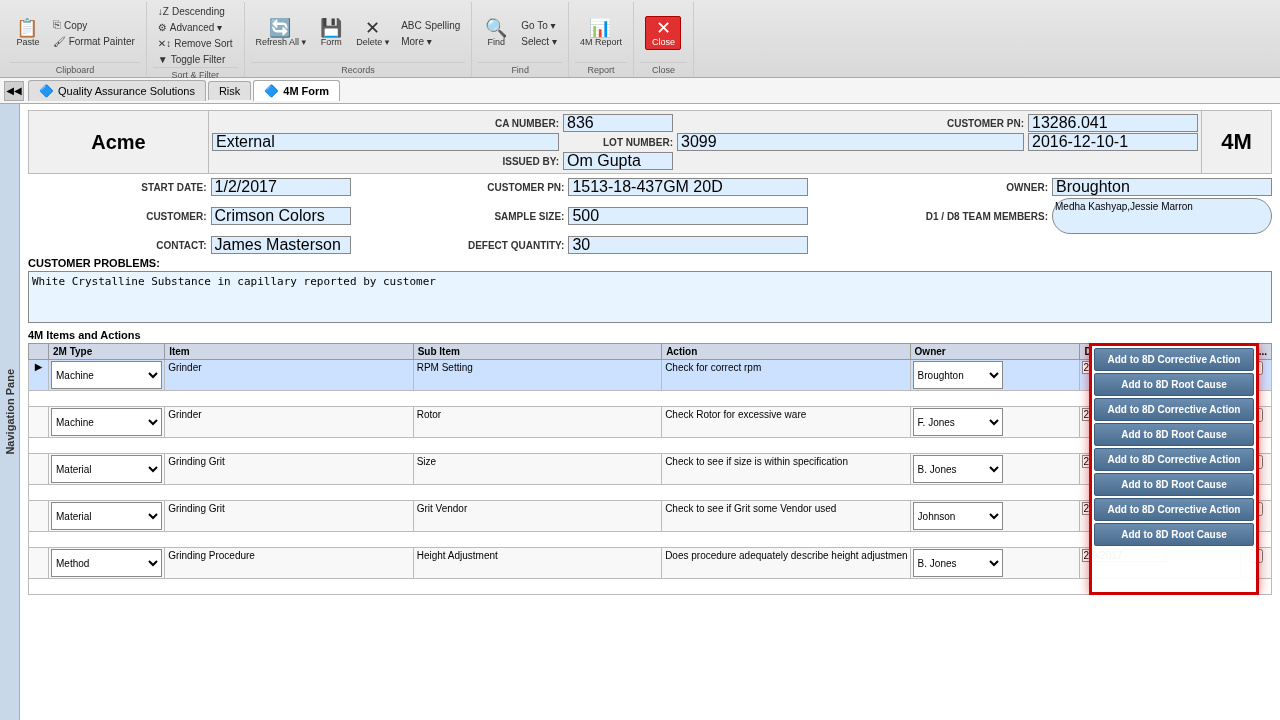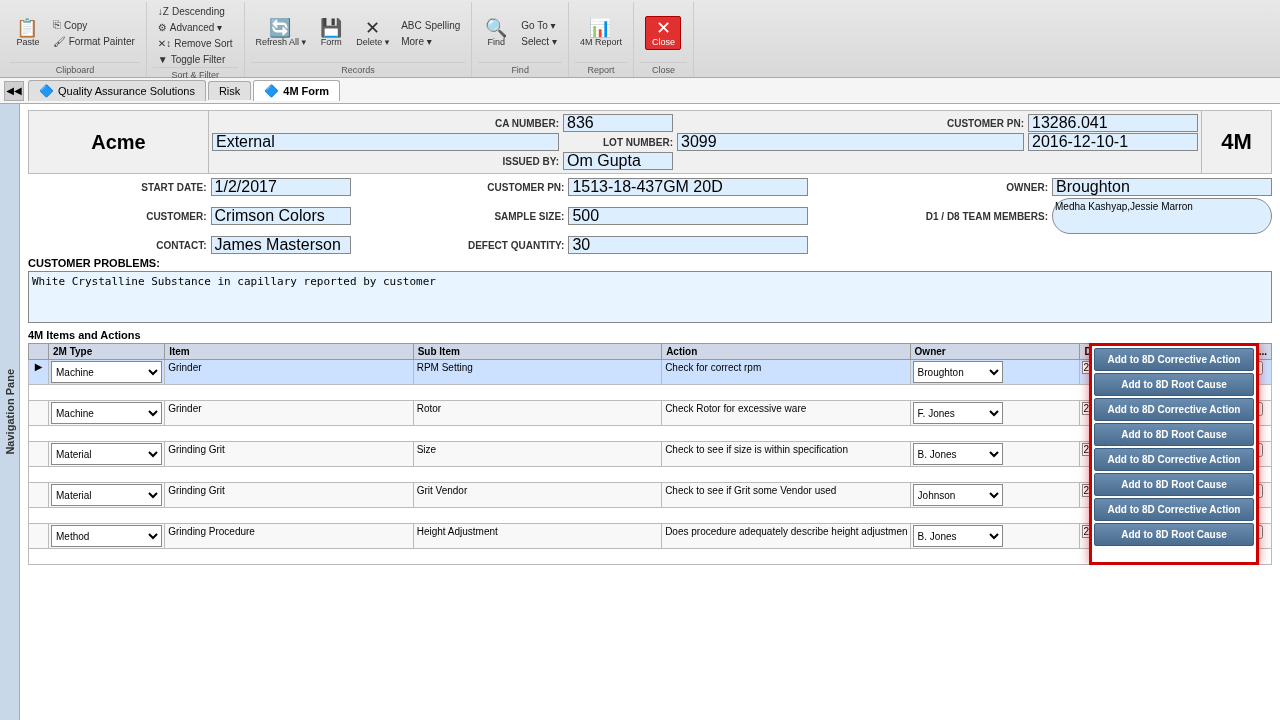--- a/index.html
+++ b/index.html
@@ -30,21 +30,21 @@
     .section-label { font-size: 11px; font-weight: bold; margin-bottom: 2px; }
     .problems-textarea { width: 100%; border: 1px solid #888; background: #e8f4ff; padding: 3px; font-size: 11px; height: 52px; resize: none; }
 
     
     .table-section { margin-top: 4px; }
     .table-title { font-size: 11px; font-weight: bold; margin-bottom: 2px; }
     .items-table { width: 100%; border-collapse: collapse; font-size: 10px; }
     .items-table th { background: #d0d8e8; border: 1px solid #999; padding: 2px 4px; text-align: left; font-size: 10px; }
     .items-table td { border: 1px solid #bbb; padding: 1px 2px; vertical-align: top; }
     .items-table tr:nth-child(odd) { background: #f8f8f8; }
-    .cell-select { border: 1px solid #888; font-size: 10px; width: 100%; height: 22px; background: #fff; }
+    .cell-select { border: 1px solid #888; font-size: 10px; width: 100%; height: 28px; background: #fff; }
     .cell-input { border: none; background: transparent; font-size: 10px; width: 100%; padding: 1px; }
     .cell-date { border: 1px solid #888; font-size: 10px; width: 85px; background: #fff; }
     .cell-check { width: 14px; height: 14px; }
     .action-btn { background: linear-gradient(to bottom, #6a8caf, #4a6c8f); color: white; border: 1px solid #3a5c7f; padding: 5px 10px; cursor: pointer; font-size: 10px; font-weight: bold; white-space: nowrap; border-radius: 2px; min-width: 160px; }
 
     
     .nav-pane { position: absolute; left: 0; top: 104px; bottom: 0; width: 20px; background: #c8d8e8; border-right: 1px solid #aaa; display: flex; align-items: center; justify-content: center; }
     .nav-pane-label { writing-mode: vertical-rl; transform: rotate(180deg); font-size: 11px; font-weight: bold; color: #333; }
 
     .content-area { margin-left: 20px; }

